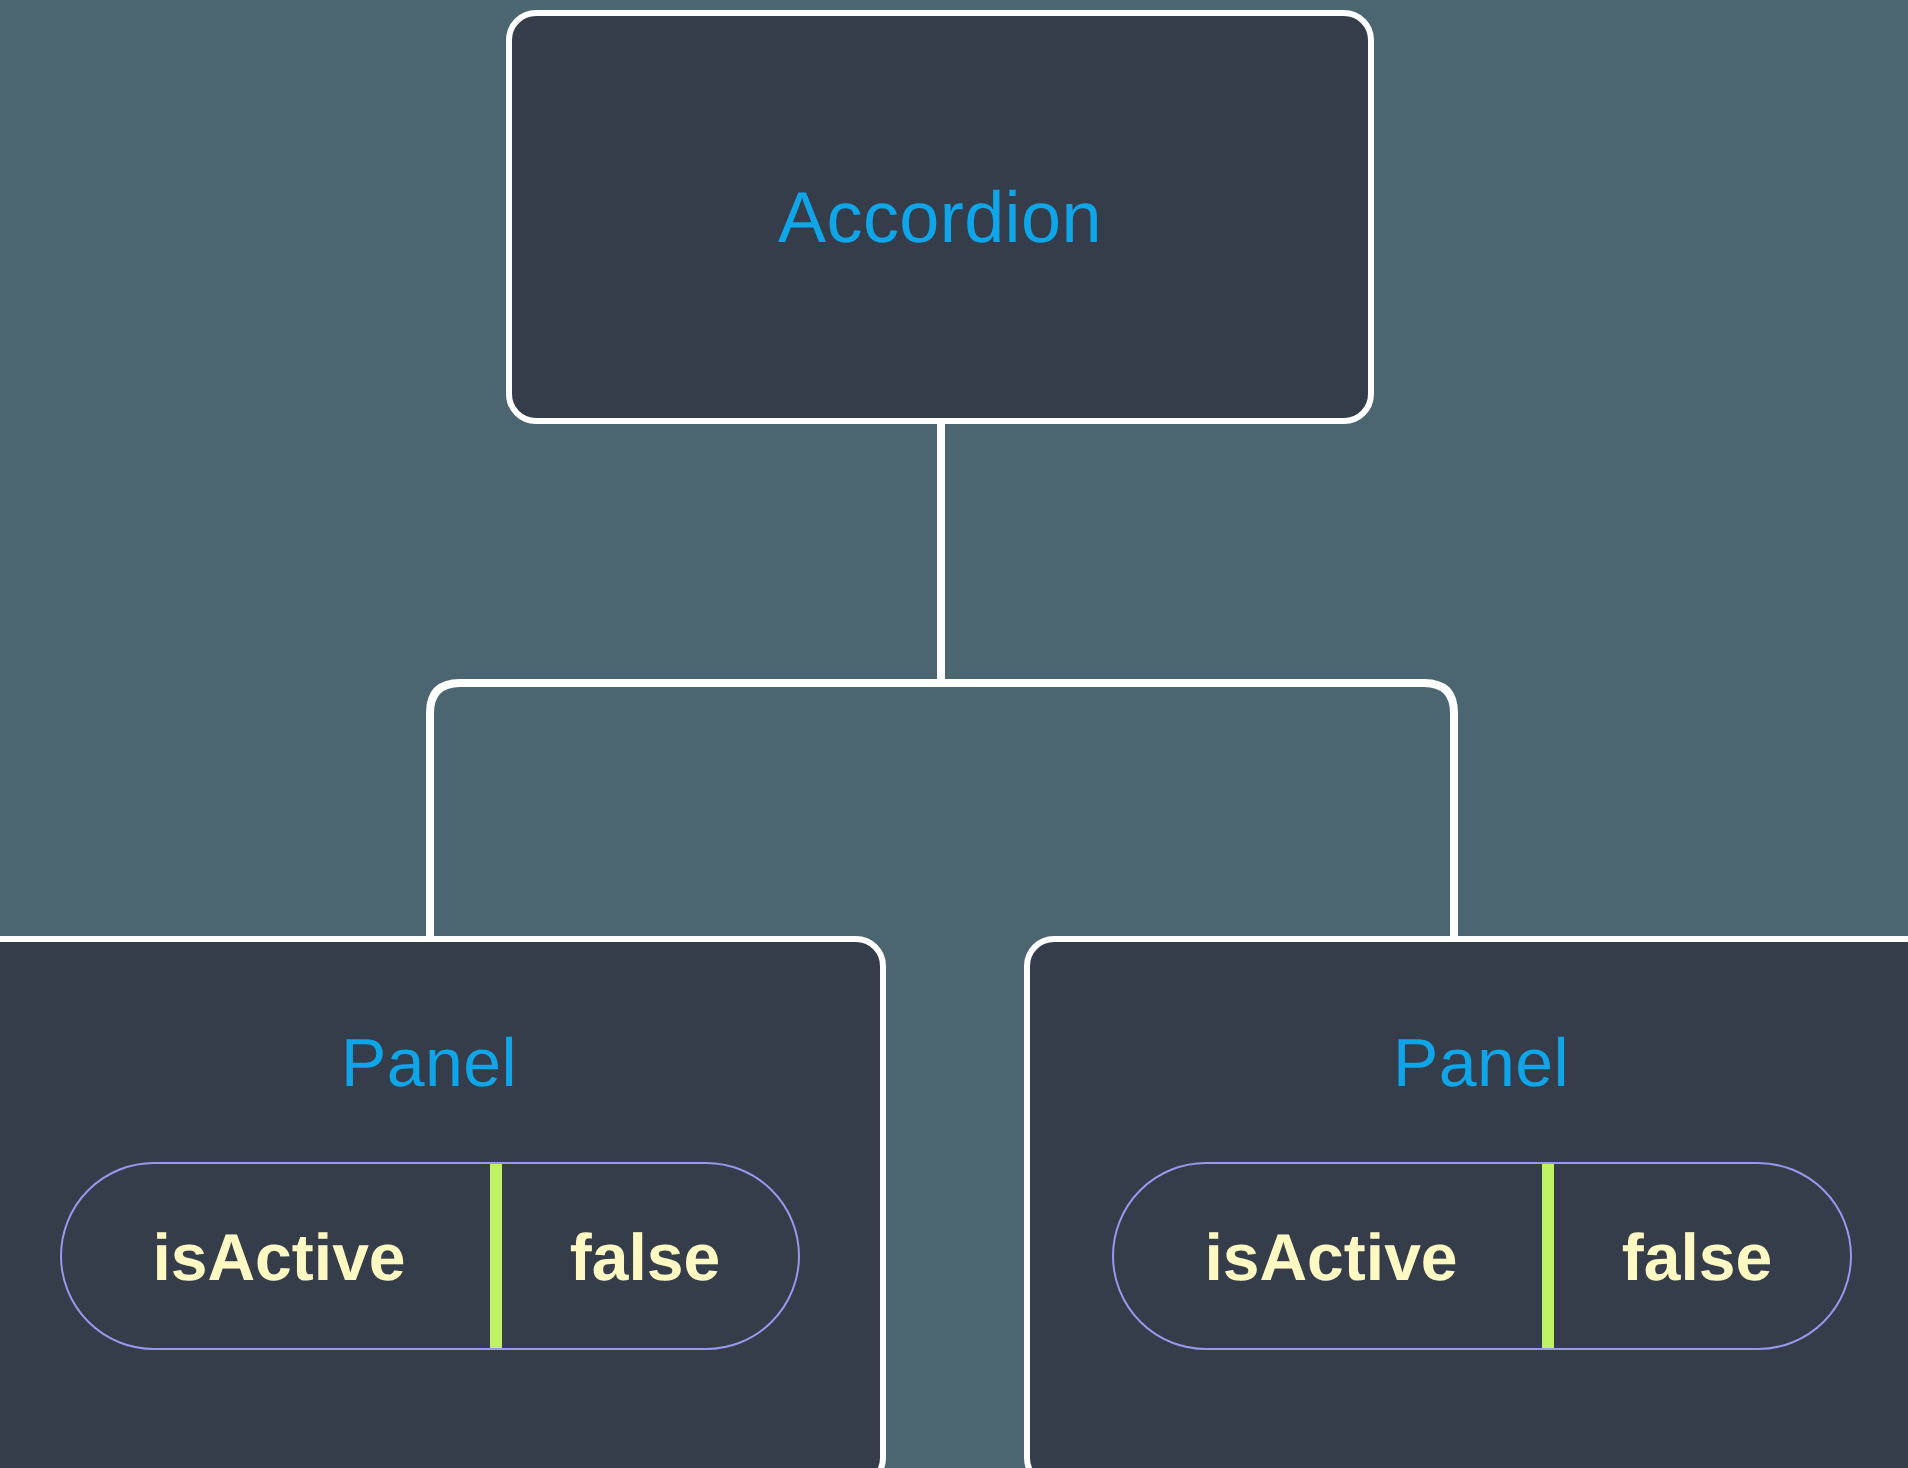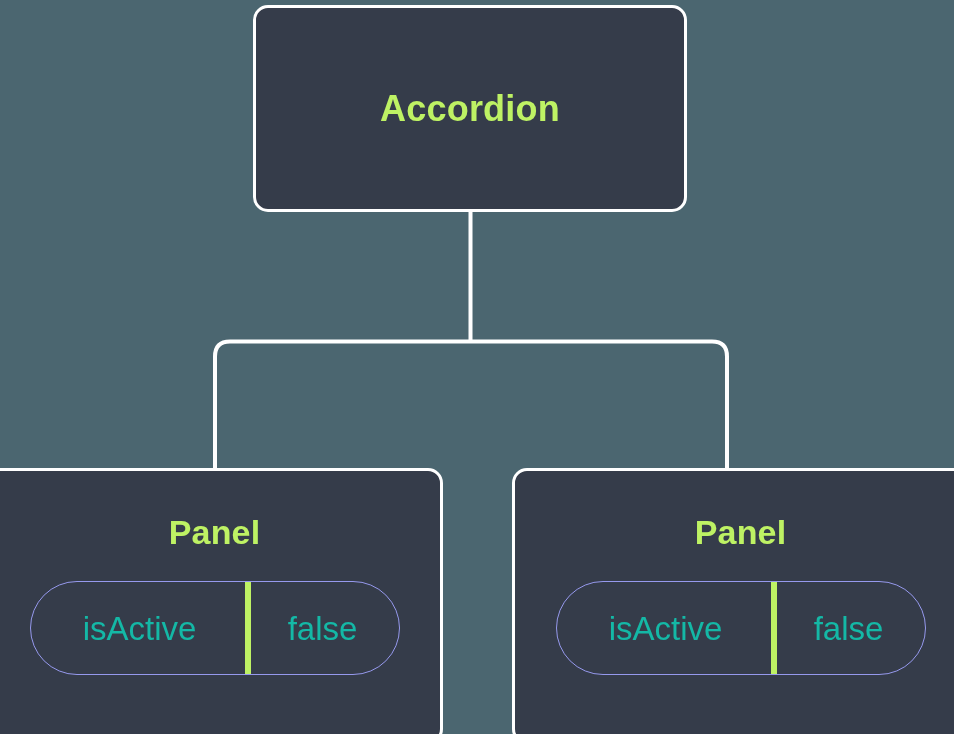--- a/index.html
+++ b/index.html
@@ -66,23 +66,23 @@
 
   #node-panel-right {
     left: 512px;
     top: 468px;
     width: 457px;
     height: 276px;
     padding-top: 44px;
   }
 
   .node-title {
-    color: #bef264;
+    color: #0ea5e9;
     font-size: 34px;
-    font-weight: 700;
+    font-weight: 400;
     letter-spacing: 0.2px;
     line-height: 1;
     white-space: nowrap;
   }
 
   #node-accordion .node-title {
     font-size: 36px;
   }
 
   
@@ -95,23 +95,23 @@
     align-items: stretch;
     background: transparent;
     overflow: hidden;
   }
 
   .prop-key,
   .prop-value {
     display: flex;
     align-items: center;
     justify-content: center;
-    color: #14b8a6;
+    color: #fef9c3;
     font-size: 33px;
-    font-weight: 400;
+    font-weight: 700;
     line-height: 1;
     white-space: nowrap;
   }
 
   .prop-key {
     padding: 0 32px 0 36px;
     min-width: 214px;
   }
 
   .prop-value {

